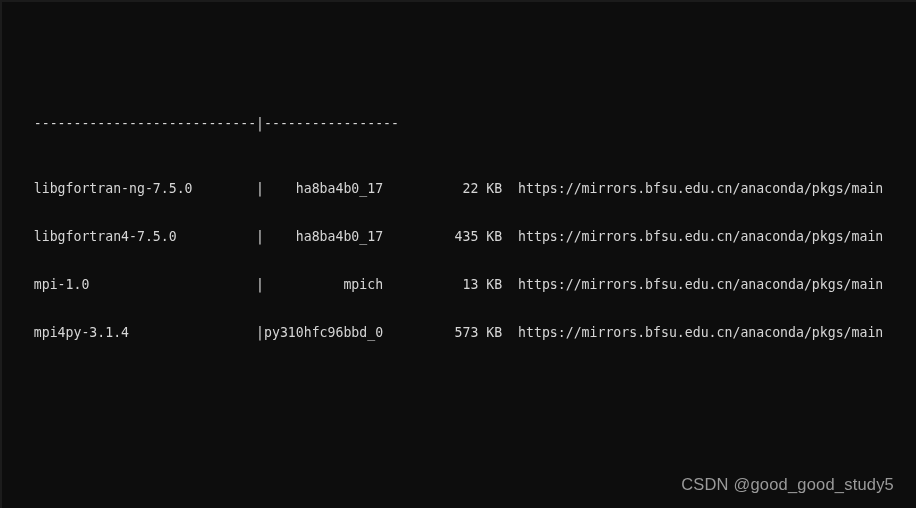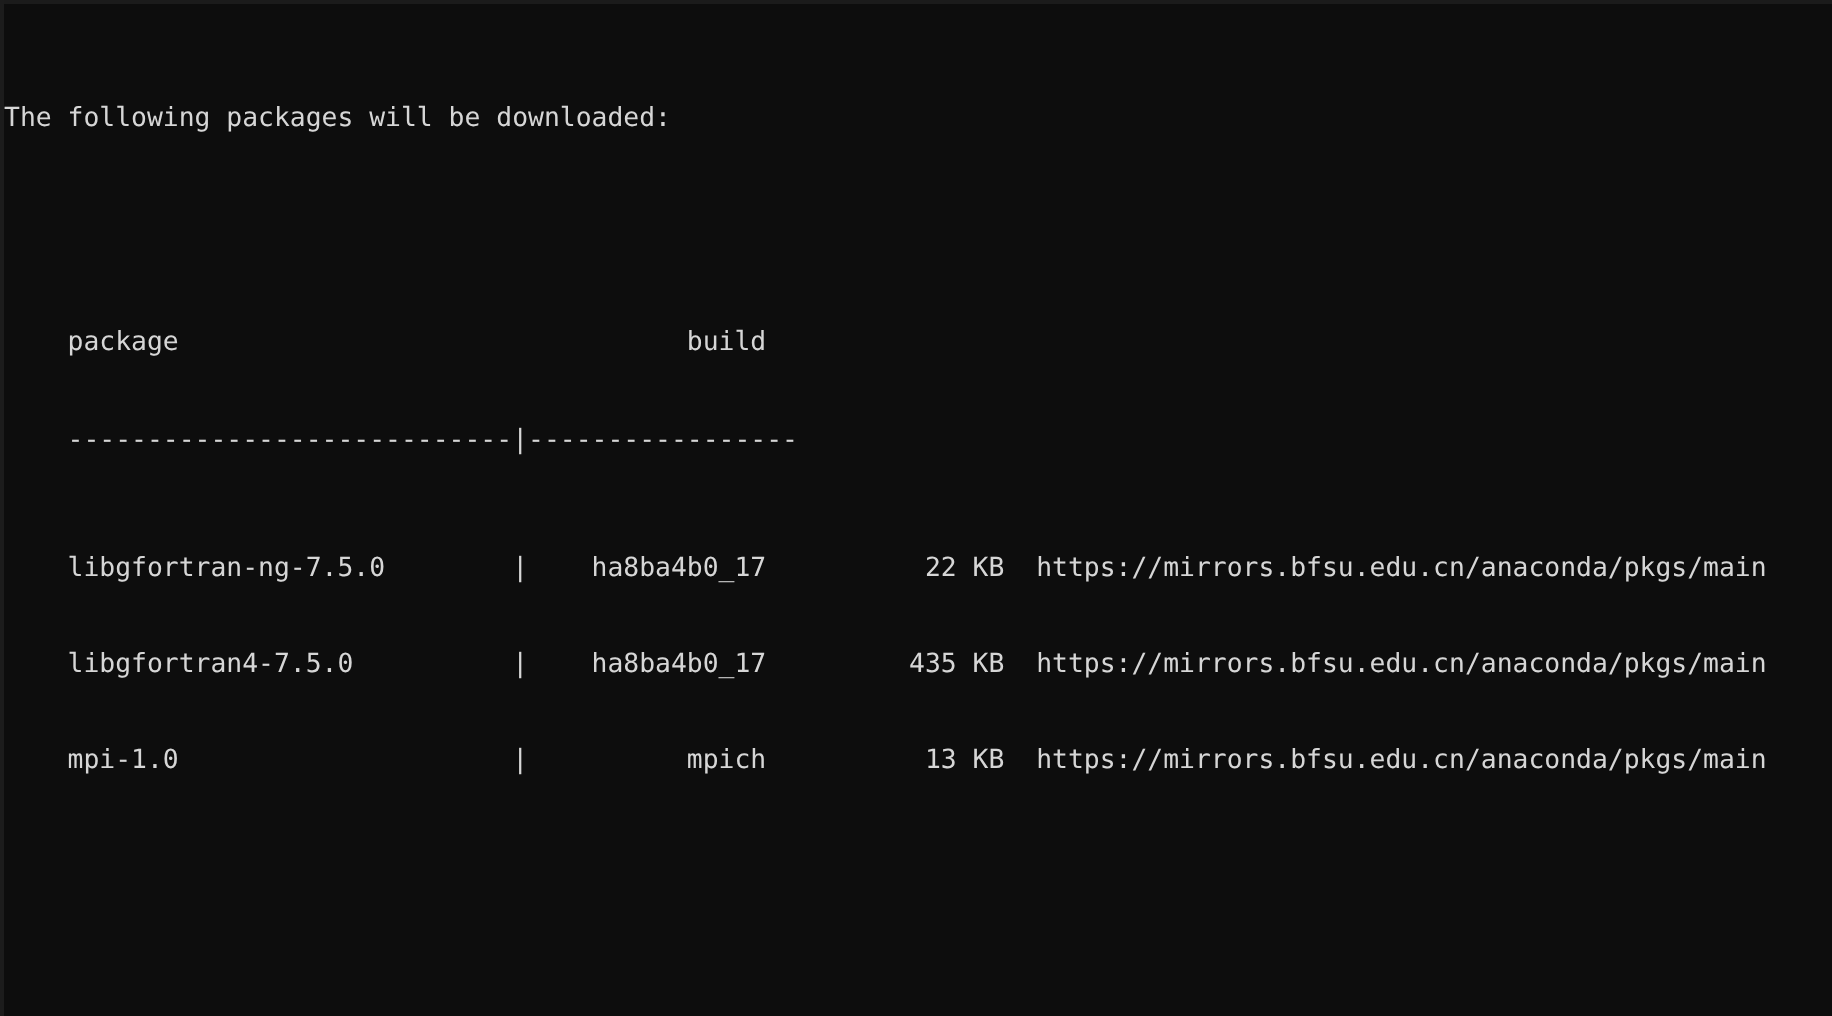--- a/index.html
+++ b/index.html
@@ -61,29 +61,28 @@
 </head>
 <body>
 
 <div id="terminal">
 
   <div class="edge-top"></div>
   <div class="edge-left"></div>
 
   <div class="screen">
 
-    <span class="line">The following packages will be downloaded:</span>
     <span class="line blank"> </span>
 
-    <span class="line">    package                                build</span>
     <span class="line">    ----------------------------|-----------------</span>
 
     <span class="line">    libgfortran-ng-7.5.0        |    ha8ba4b0_17          22 KB  https://mirrors.bfsu.edu.cn/anaconda/pkgs/main</span>
     <span class="line">    libgfortran4-7.5.0          |    ha8ba4b0_17         435 KB  https://mirrors.bfsu.edu.cn/anaconda/pkgs/main</span>
     <span class="line">    mpi-1.0                     |          mpich          13 KB  https://mirrors.bfsu.edu.cn/anaconda/pkgs/main</span>
+    <span class="line">    mpi4py-3.1.4                |py310hfc96bbd_0         573 KB  https://mirrors.bfsu.edu.cn/anaconda/pkgs/main</span>
 
     
     
     
 
     
     
 
     
     
@@ -101,14 +100,15 @@
     
     
 
     
     
     
     
 
   </div>
 
+  <div class="watermark">CSDN @good_good_study5</div>
 
 </div>
 
 </body></html>

